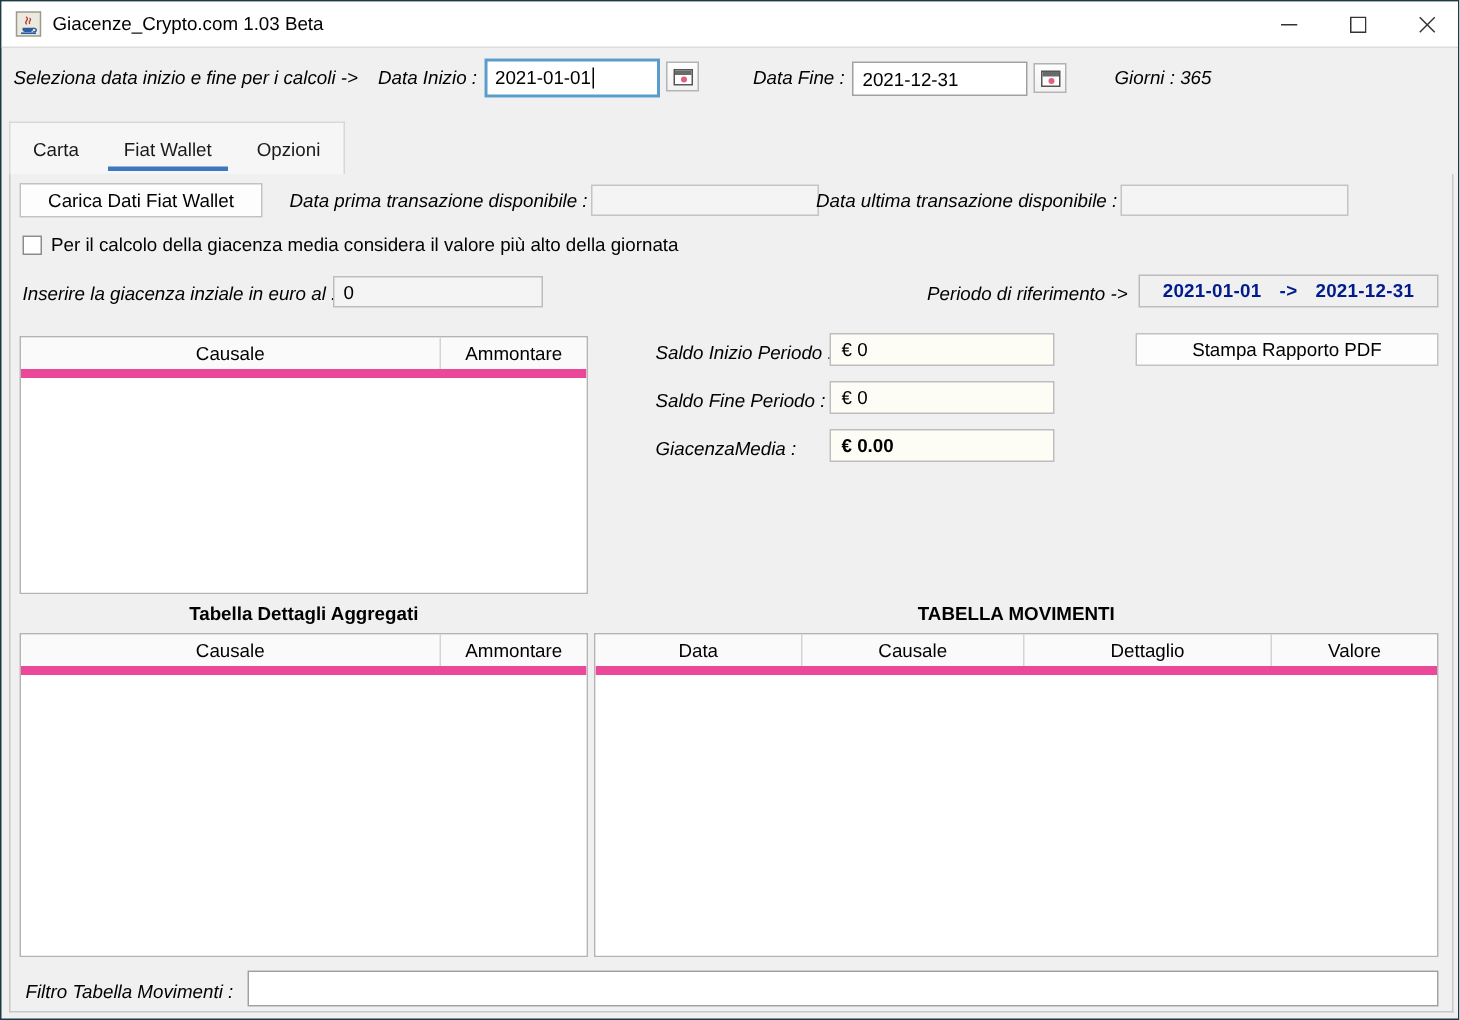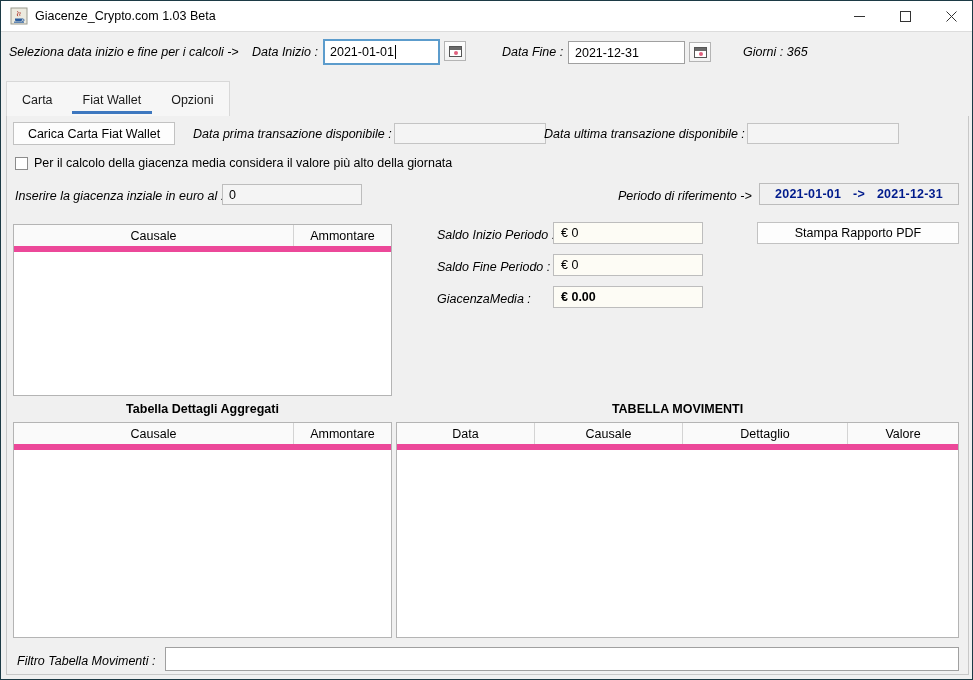--- a/index.html
+++ b/index.html
@@ -359,21 +359,21 @@
         <span>Fiat Wallet</span>
       </div>
       <div class="tab">
         <span>Opzioni</span>
       </div>
     </div>
   </div>
 
   <div class="panel">
 
-    <div class="btn" style="left:6px; top:6px; width:162px; height:23px;">Carica Carta Fiat Wallet</div>
+    <div class="btn" style="left:6px; top:6px; width:162px; height:23px;">Carica Dati Fiat Wallet</div>
 
     <div class="lbl" style="left:186px; top:11px;">Data prima transazione disponibile :</div>
     <div class="tf disabled" style="left:387px; top:7px; width:152px; height:21px;"></div>
 
     <div class="lbl" style="left:537px; top:11px;">Data ultima transazione disponibile :</div>
     <div class="tf disabled" style="left:740px; top:7px; width:152px; height:21px;"></div>
 
     <div class="checkbox-row" style="left:8px; top:40px;">
       <span class="cbox"></span>
       <span class="cbox-label">Per il calcolo della giacenza media considera il valore più alto della giornata</span>

